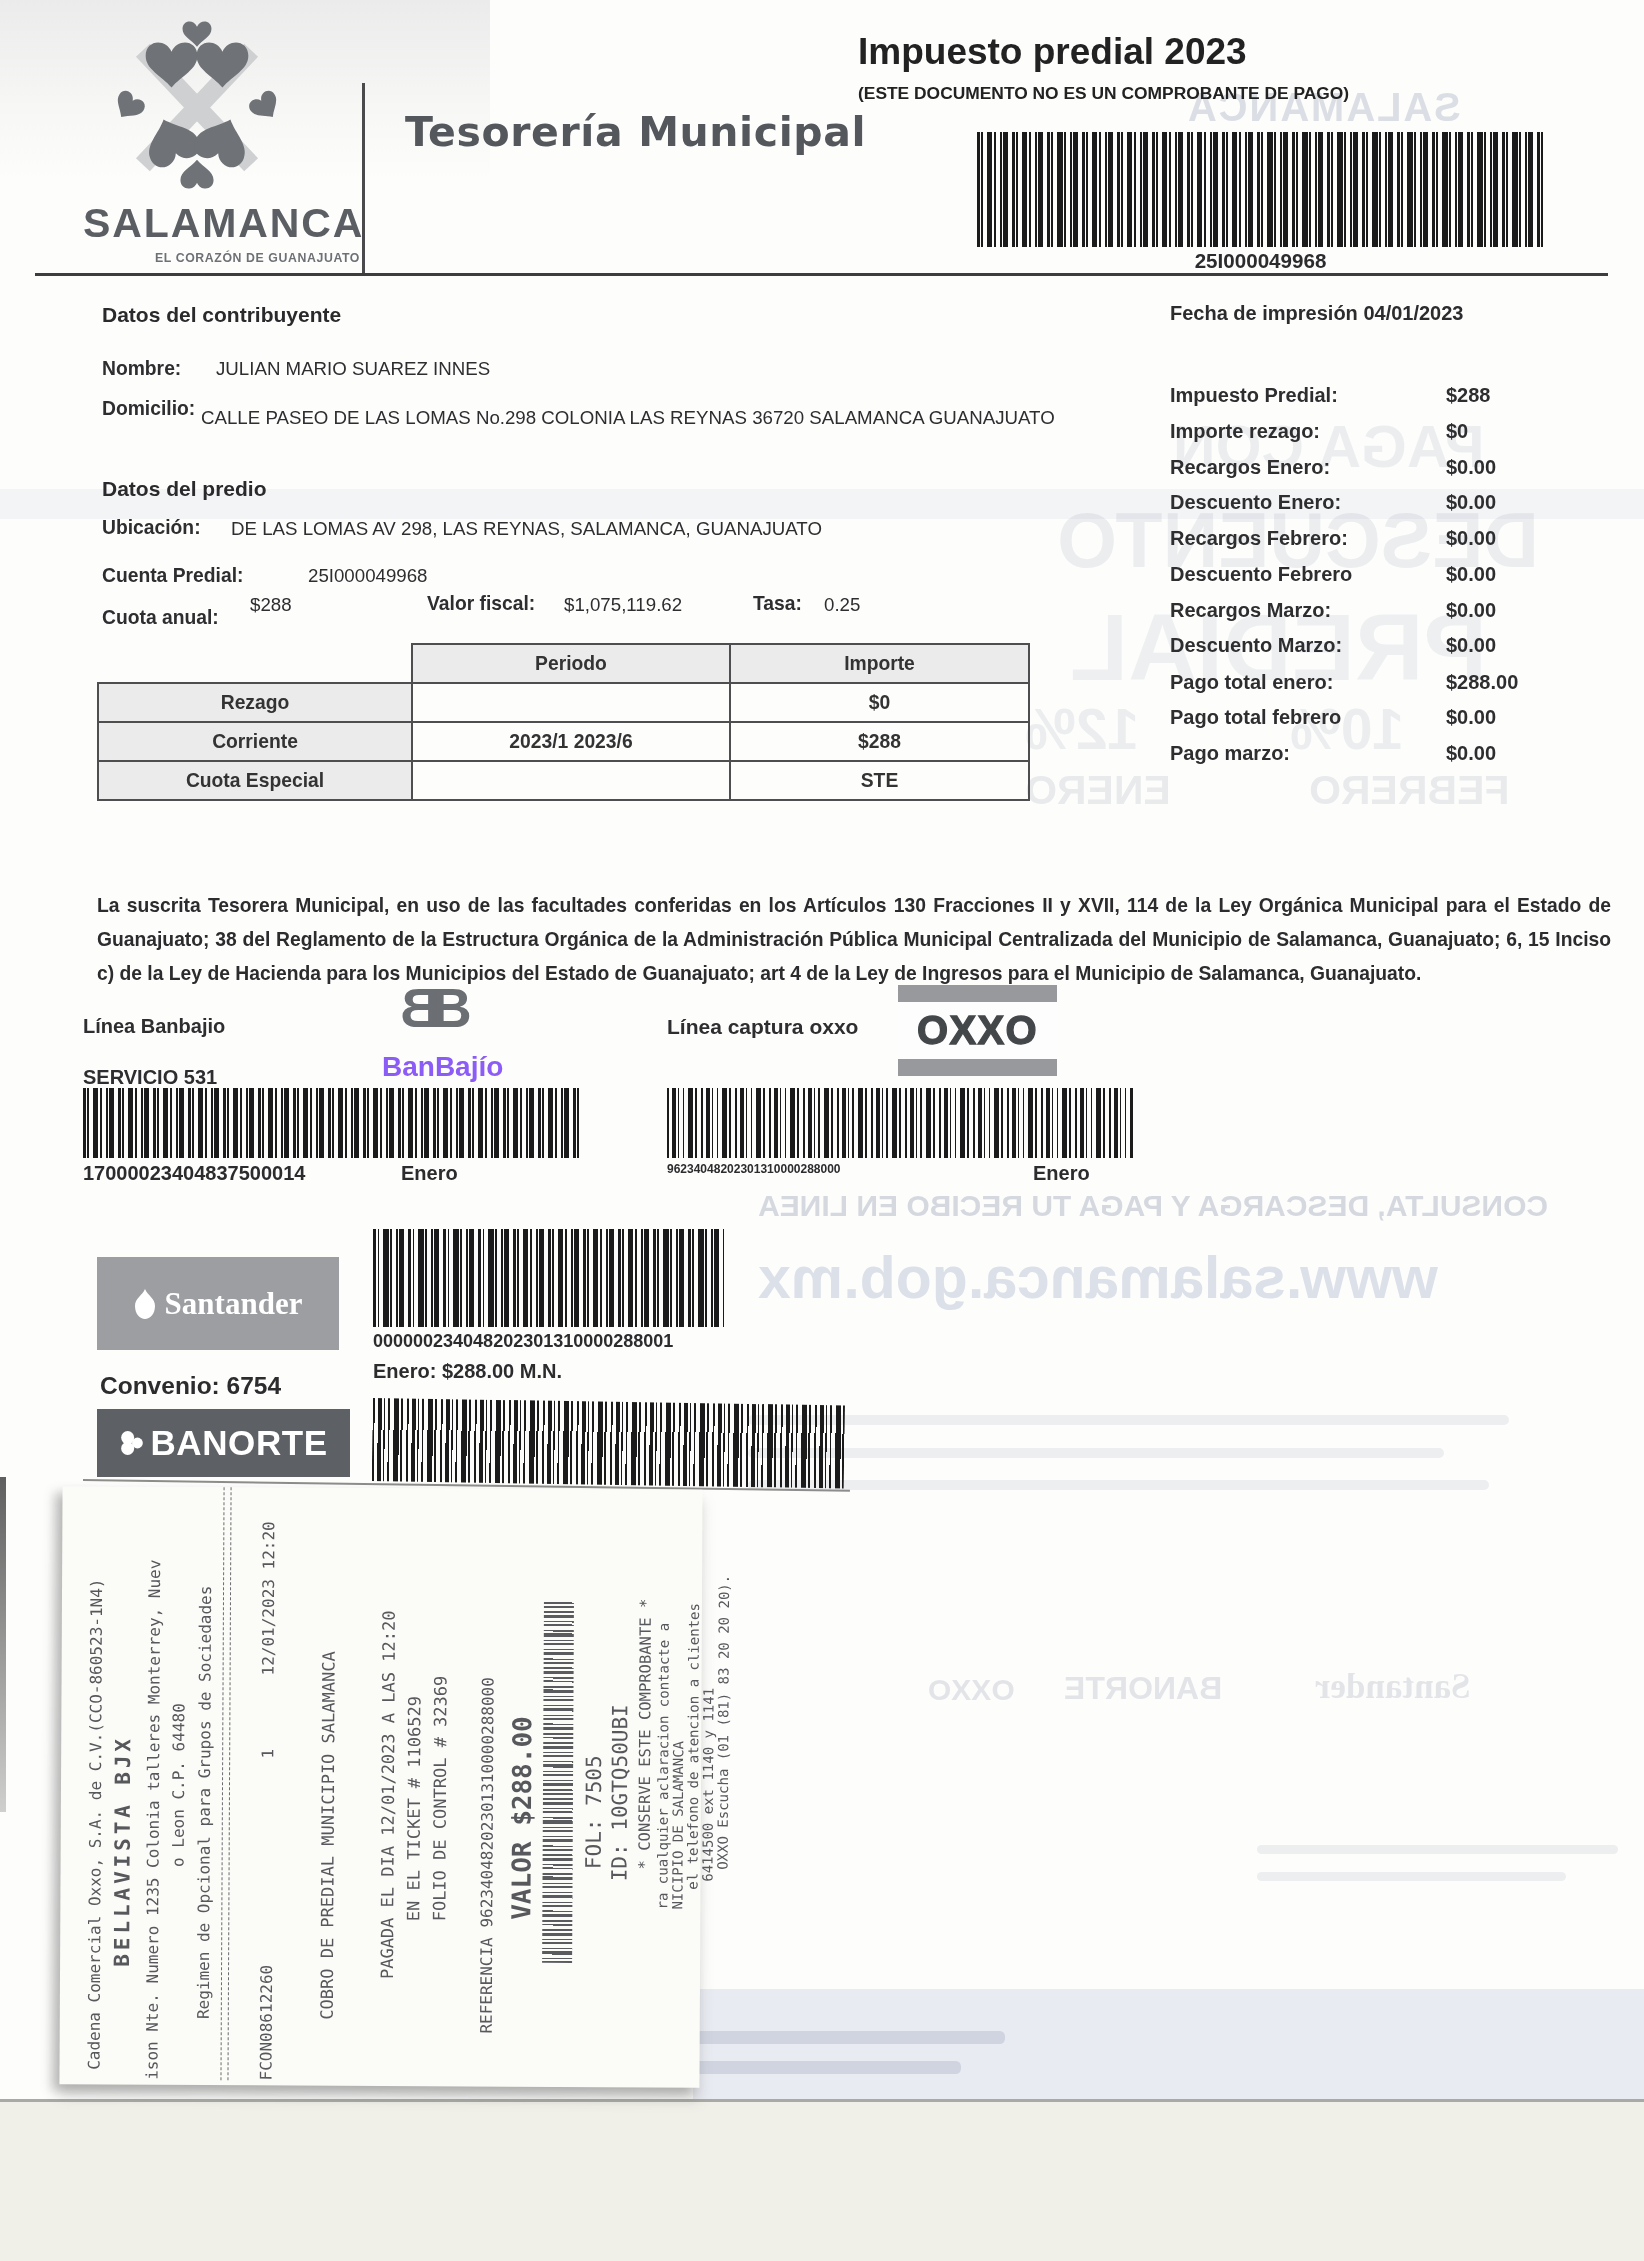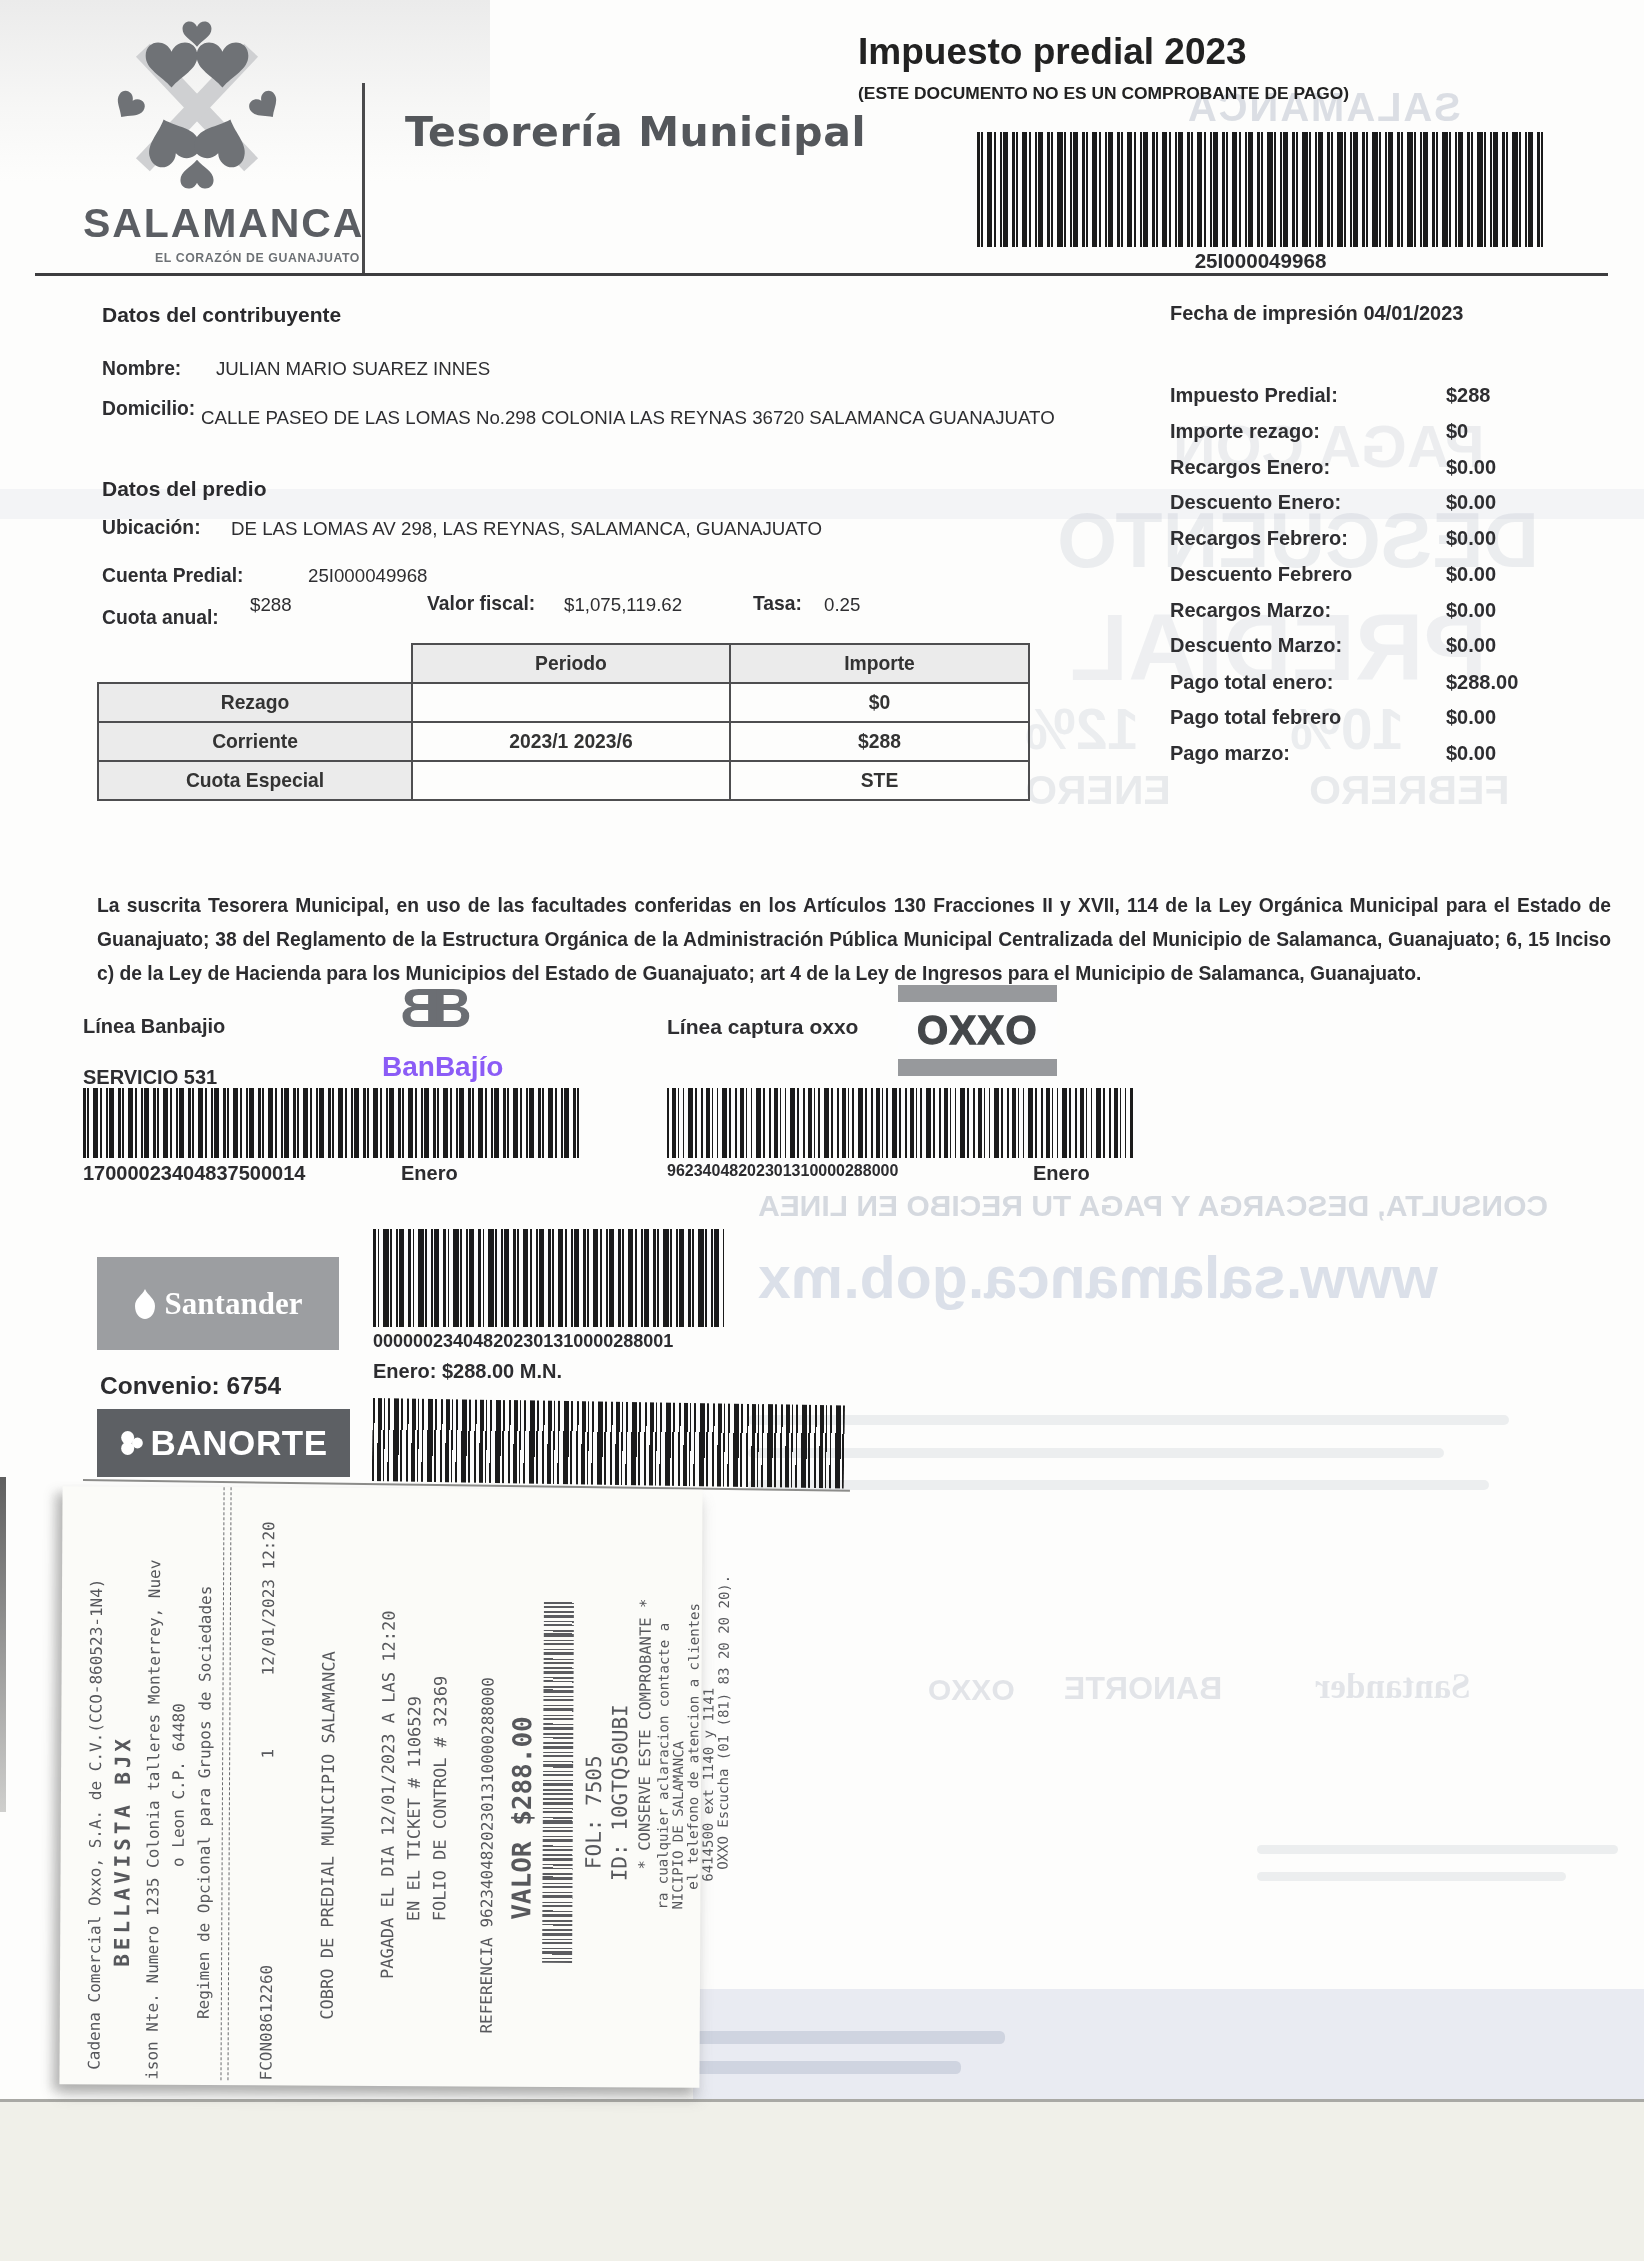--- a/index.html
+++ b/index.html
@@ -229,21 +229,21 @@
     <div class="oxxo-mid">
         <span class="oxxo-word">OXXO</span>
       </div>
     <div class="oxxo-bar" style="top:74px;"></div>
   </div>
 
   <div class="abs bc" style="left:83px;top:1088px;width:498px;height:70px;"></div>
   <div class="abs b" style="left:83px;top:1162px;font-size:20px;">17000023404837500014</div>
   <div class="abs b" style="left:401px;top:1162px;font-size:20px;">Enero</div>
   <div class="abs bc2" style="left:667px;top:1088px;width:466px;height:70px;"></div>
-  <div class="abs b" style="left:667px;top:1162px;font-size:16px;">96234048202301310000288000</div>
+  <div class="abs b" style="left:667px;top:1162px;font-size:12px;">96234048202301310000288000</div>
   <div class="abs b" style="left:1033px;top:1162px;font-size:20px;">Enero</div>
 
   <div class="sant-box">
     <svg width="22" height="30" viewBox="0 0 20 30">
       <path d="M10,0 C13,7 20,9 20,17 C20,25 15,30 10,30 C5,30 0,25 0,17 C0,9 7,7 10,0 Z" fill="#ffffff"></path>
     </svg>
     <span class="sant-word">Santander</span>
   </div>
   <div class="abs bc" style="left:373px;top:1229px;width:351px;height:98px;"></div>
   <div class="abs b" style="left:373px;top:1331px;font-size:18px;">000000234048202301310000288001</div>

